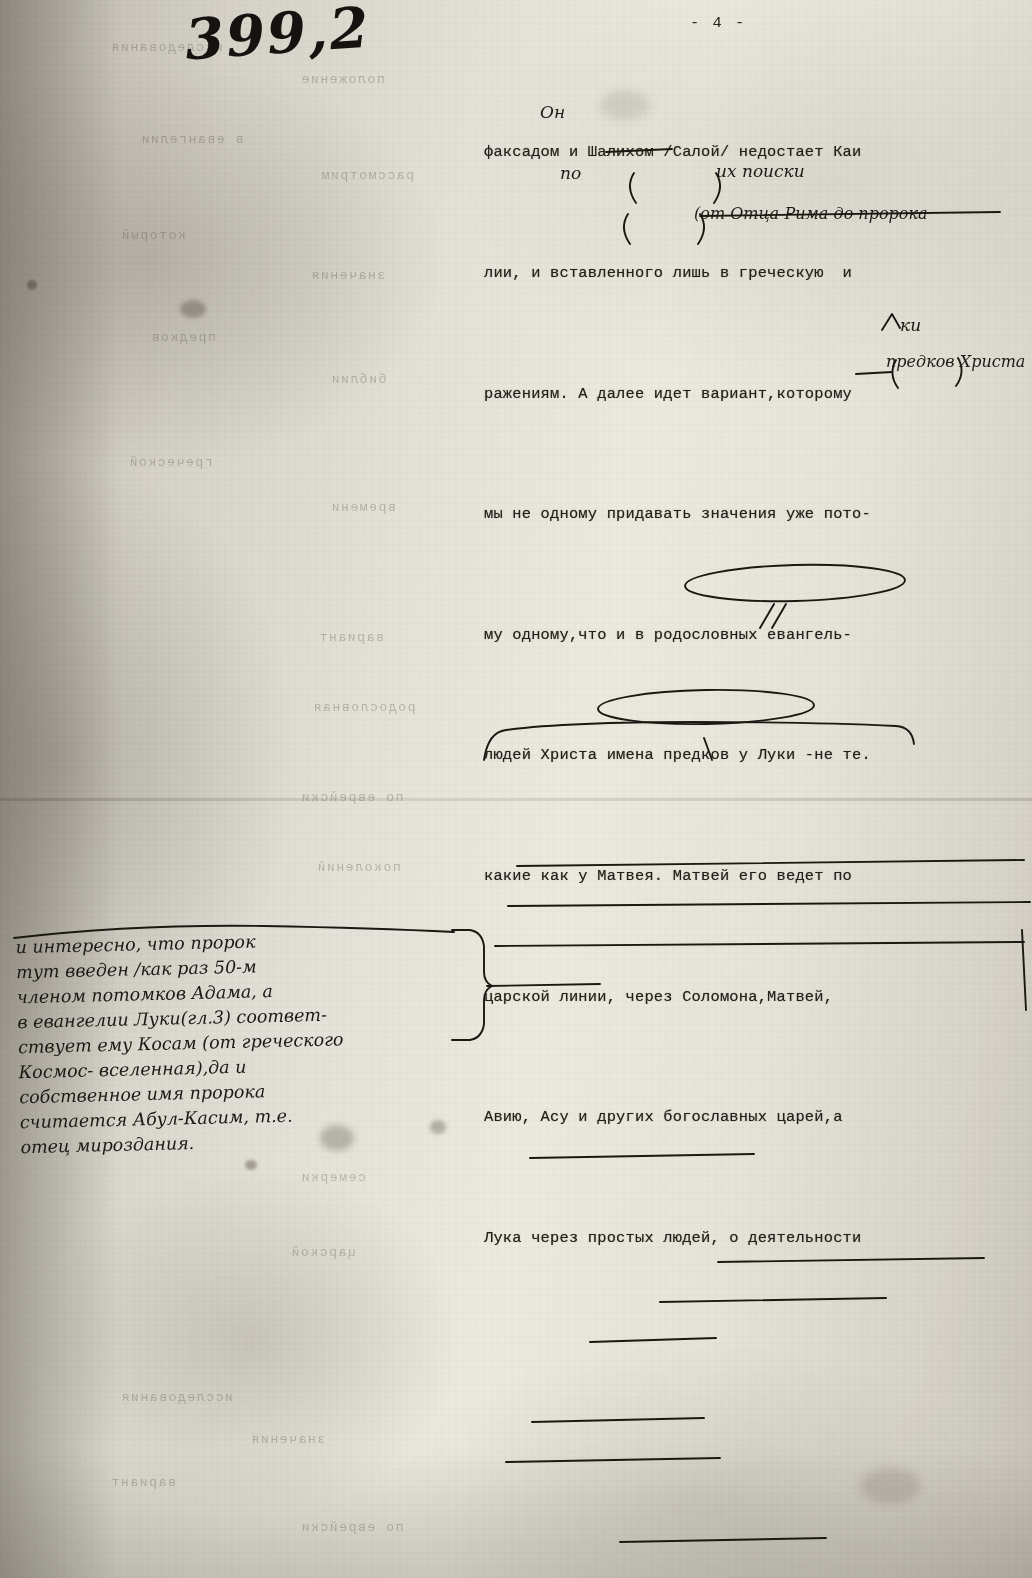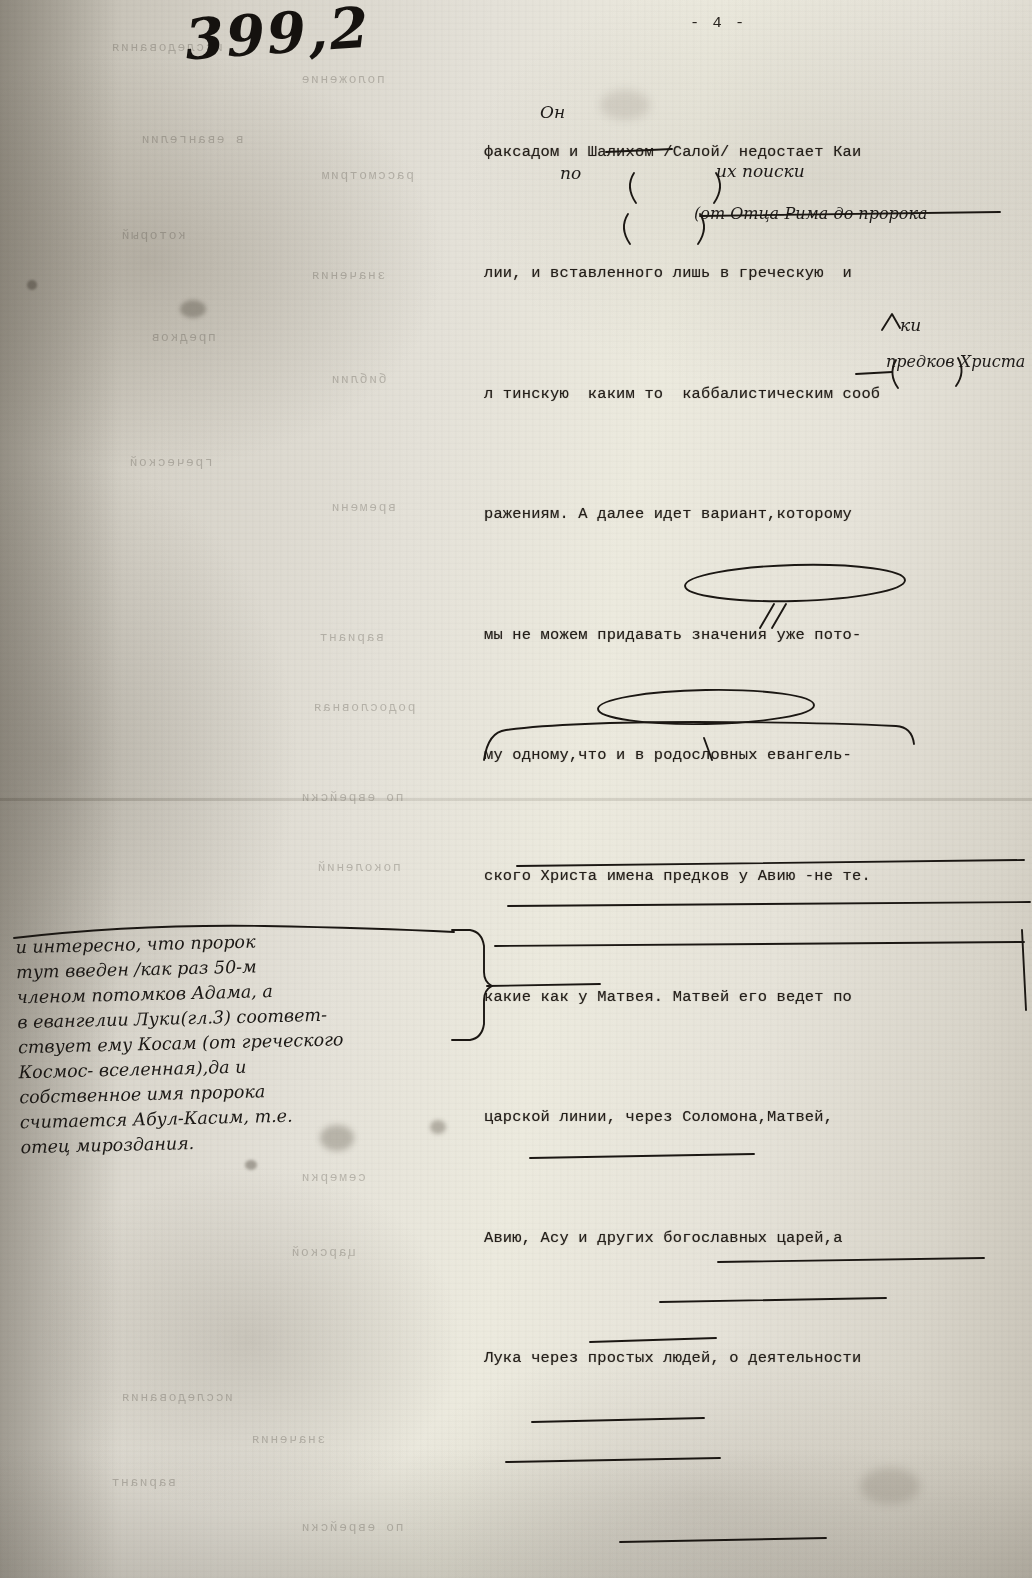--- a/index.html
+++ b/index.html
@@ -190,25 +190,24 @@
     <span class="ghost-line" style="left:250px;top:1432px;">значения</span>
     <span class="ghost-line" style="left:110px;top:1475px;">вариант</span>
     <span class="ghost-line" style="left:300px;top:1520px;">по еврейски</span>
   </div>
 
   <div class="page-num">- 4 -</div>
 
   <div class="typed">
     <span class="ln">факсадом и Шалихом /Салой/ недостает Каи</span>
     <span class="ln">лии, и вставленного лишь в греческую  и</span>
-    <span class="ln">л тинскую  каким то  каббалистическим сооб</span>
     <span class="ln">ражениям. А далее идет вариант,которому</span>
-    <span class="ln">мы не можем придавать значения уже пото-</span>
+    <span class="ln">мы не одному придавать значения уже пото-</span>
     <span class="ln">му одному,что и в родословных евангель-</span>
-    <span class="ln">ского Христа имена предков у Авию -не те.</span>
+    <span class="ln">людей Христа имена предков у Луки -не те.</span>
     <span class="ln">какие как у Матвея. Матвей его ведет по</span>
     <span class="ln">царской линии, через Соломона,Матвей,</span>
     <span class="ln">Авию, Асу и других богославных царей,а</span>
     <span class="ln">Лука через простых людей, о деятельности</span>
     
     
     
     
     
     

